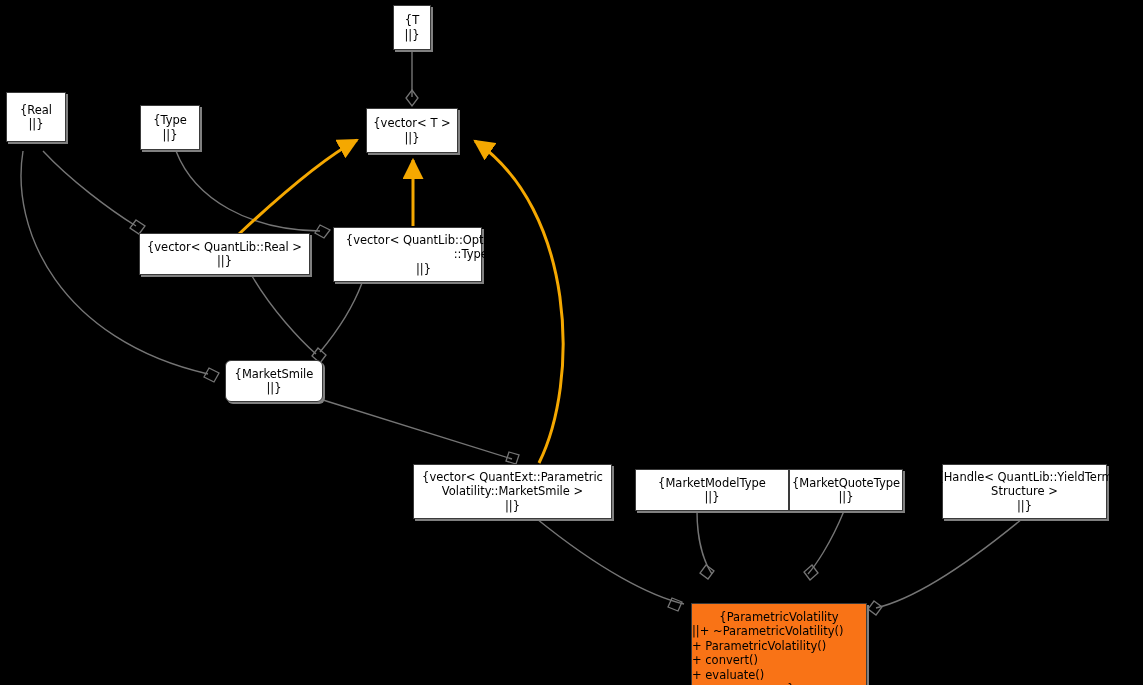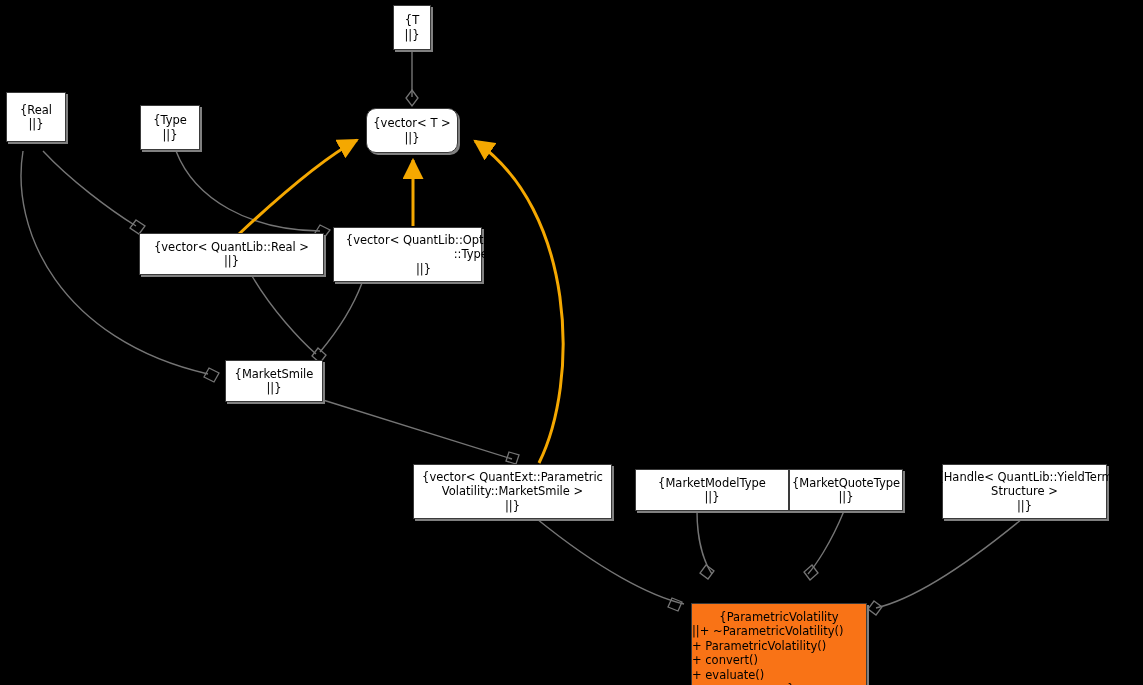--- a/index.html
+++ b/index.html
@@ -137,22 +137,22 @@
     </g>
 
     <g>
       <path d="M 539 463 C 580 380, 575 210, 475 141" stroke="#f5a800" stroke-width="3" fill="none" marker-end="url(#orange-arrow)"></path>
     </g>
   </svg>
 
 <div class="node" style="left: 393px; top: 5px; width: 38px; height: 45px;"><span class="nlines"><span style="display: block;">{T</span><span style="display: block;">||}</span></span></div>
     <div class="node" style="left: 6px; top: 92px; width: 60px; height: 50px;"><span class="nlines"><span style="display: block;">{Real</span><span style="display: block;">||}</span></span></div>
     <div class="node" style="left: 140px; top: 105px; width: 60px; height: 45px;"><span class="nlines"><span style="display: block;">{Type</span><span style="display: block;">||}</span></span></div>
-    <div class="node" style="left: 366px; top: 108px; width: 92px; height: 45px; border-radius: 10px;"><span class="nlines"><span style="display: block;">{vector&lt; T &gt;</span><span style="display: block;">||}</span></span></div>
-    <div class="node" style="left: 139px; top: 233px; width: 185px; height: 42px;"><span class="nlines"><span style="display: block;">{vector&lt; QuantLib::Real &gt;</span><span style="display: block;">||}</span></span></div>
+    <div class="node" style="left: 366px; top: 108px; width: 92px; height: 45px;"><span class="nlines"><span style="display: block;">{vector&lt; T &gt;</span><span style="display: block;">||}</span></span></div>
+    <div class="node" style="left: 139px; top: 233px; width: 171px; height: 42px;"><span class="nlines"><span style="display: block;">{vector&lt; QuantLib::Real &gt;</span><span style="display: block;">||}</span></span></div>
     <div class="node" style="left: 333px; top: 227px; width: 149px; height: 55px; padding-left: 32px;"><span class="nlines"><span style="display: block;">{vector&lt; QuantLib::Option</span><span style="display: block; text-align: right;">::Type &gt;</span><span style="display: block;">||}</span></span></div>
-    <div class="node" style="left: 225px; top: 360px; width: 98px; height: 42px;"><span class="nlines"><span style="display: block;">{MarketSmile</span><span style="display: block;">||}</span></span></div>
+    <div class="node" style="left: 225px; top: 360px; width: 98px; height: 42px; border-radius: 6px;"><span class="nlines"><span style="display: block;">{MarketSmile</span><span style="display: block;">||}</span></span></div>
     <div class="node" style="left: 413px; top: 464px; width: 199px; height: 55px;"><span class="nlines"><span style="display: block;">{vector&lt; QuantExt::Parametric</span><span style="display: block;">Volatility::MarketSmile &gt;</span><span style="display: block;">||}</span></span></div>
     <div class="node" style="left: 635px; top: 469px; width: 154px; height: 42px;"><span class="nlines"><span style="display: block;">{MarketModelType</span><span style="display: block;">||}</span></span></div>
     <div class="node" style="left: 789px; top: 469px; width: 114px; height: 42px;"><span class="nlines"><span style="display: block;">{MarketQuoteType</span><span style="display: block;">||}</span></span></div>
     <div class="node" style="left: 942px; top: 464px; width: 165px; height: 55px;"><span class="nlines"><span style="display: block;">{Handle&lt; QuantLib::YieldTerm</span><span style="display: block;">Structure &gt;</span><span style="display: block;">||}</span></span></div>
     <div class="node filled" style="left: 691px; top: 578px; width: 176px; height: 100px;"><span class="nlines"><span class="title-line" style="display: block;">{ParametricVolatility</span><span style="display: block;">||+ ~ParametricVolatility()</span><span style="display: block;">+ ParametricVolatility()</span><span style="display: block;">+ convert()</span><span style="display: block;">+ evaluate()</span><span class="close-line" style="display: block;">}</span></span></div>
   </div>
 
 </body></html>

